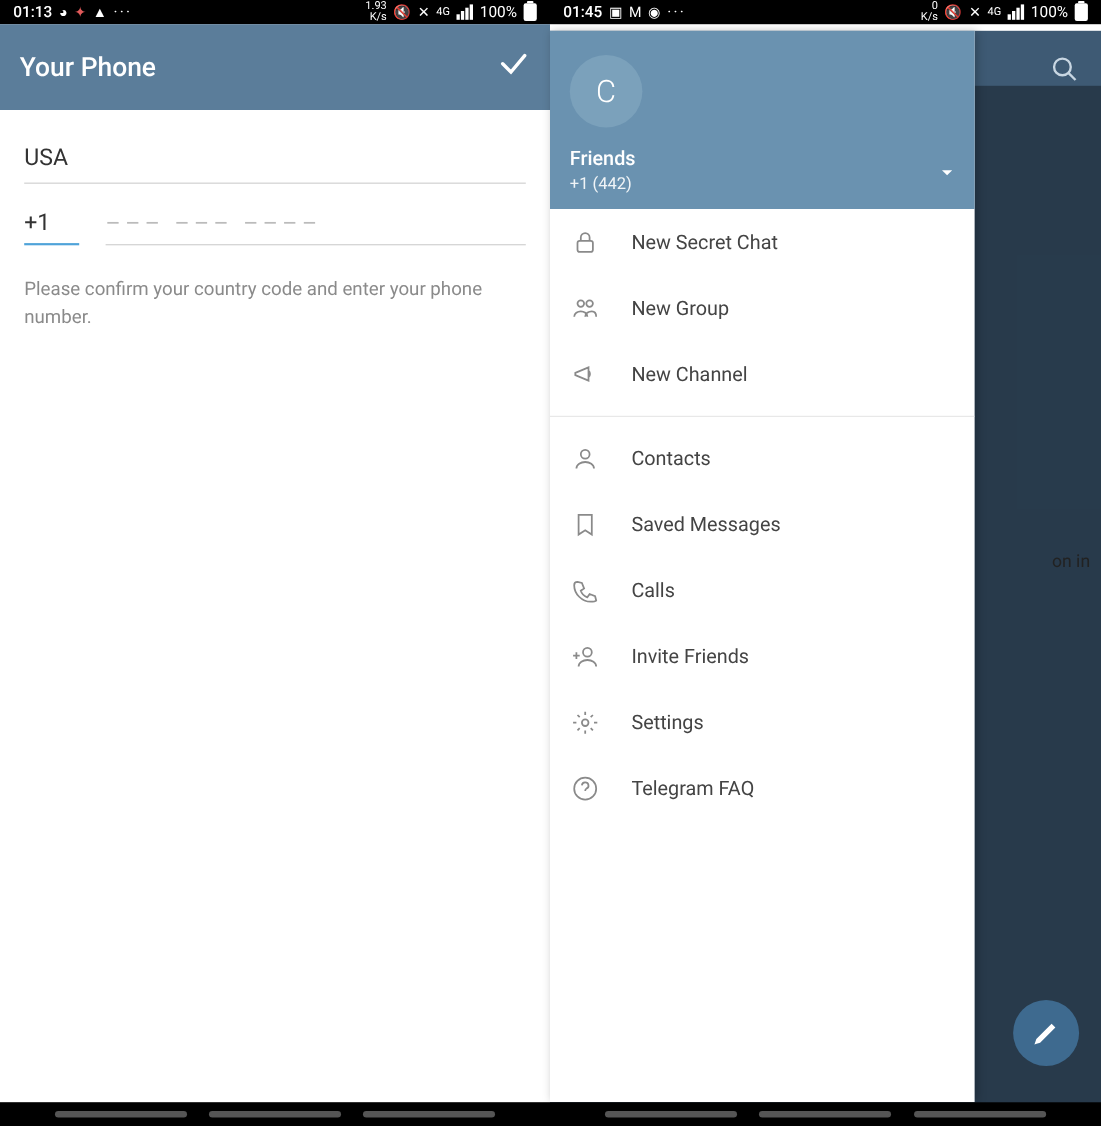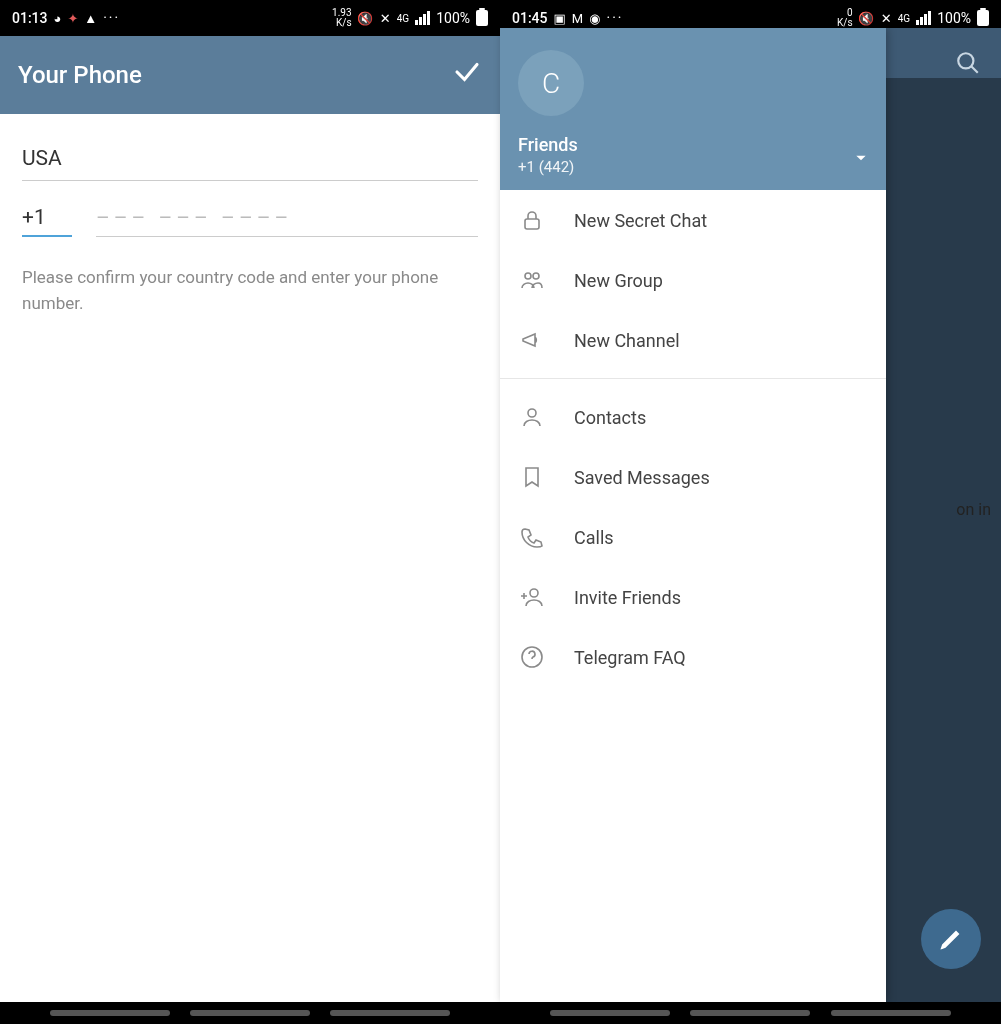--- a/index.html
+++ b/index.html
@@ -2,21 +2,21 @@
 <html><head>
 <meta charset="utf-8">
 <style>
   * { box-sizing: border-box; margin: 0; padding: 0; font-family: Roboto, Arial, sans-serif; }
   body { background: #fff; width: 1001px; height: 1024px; display: flex; overflow: hidden; }
   .pane { position: relative; height: 1024px; }
   .pane-left { width: 500px; }
   .pane-right { width: 501px; background: #fff; }
 
   
-  .status-bar { height: 36px; background: #000; color: #fff; display: flex; align-items: center; justify-content: space-between; padding: 0 12px; font-size: 14px; }
+  .status-bar { height: 22px; background: #000; color: #fff; display: flex; align-items: center; justify-content: space-between; padding: 0 12px; font-size: 14px; }
   .status-left { display: flex; align-items: center; gap: 6px; }
   .status-right { display: flex; align-items: center; gap: 6px; }
   .status-time { font-weight: 500; }
   .status-icon { font-size: 13px; }
   .status-dots { letter-spacing: 2px; }
   .kbs { font-size: 10px; line-height: 1; text-align: right; margin-left: 12px; }
   .batt { display:inline-block; width:12px; height:16px; background:#fff; border-radius:2px; position:relative; }
   .batt::before{ content:""; position:absolute; top:-2px; left:3px; width:6px; height:2px; background:#fff; border-radius:1px;}
   .signal { display:inline-flex; align-items:flex-end; gap:1px; }
   .signal span{ width:3px; background:#fff; display:inline-block;}
@@ -235,20 +235,29 @@
             <svg viewBox="0 0 24 24">
               <circle cx="14" cy="8" r="4"></circle>
               <path d="M6 21c0-4 4-6 8-6s8 2 8 6M4 8v6M1 11h6"></path>
             </svg>
           </span>
         <span>Invite Friends</span>
       </div>
       <div class="menu-item">
         <span class="mi-icon">
             <svg viewBox="0 0 24 24">
+              <circle cx="12" cy="12" r="3"></circle>
+              <path d="M12 2v3M12 19v3M4 12H1M23 12h-3M5 5l2 2M17 17l2 2M5 19l2-2M17 7l2-2"></path>
+            </svg>
+          </span>
+        <span>Settings</span>
+      </div>
+      <div class="menu-item">
+        <span class="mi-icon">
+            <svg viewBox="0 0 24 24">
               <circle cx="12" cy="12" r="10"></circle>
               <path d="M9 9a3 3 0 1 1 4 3c-1 .5-1 1-1 2M12 18v.01"></path>
             </svg>
           </span>
         <span>Telegram FAQ</span>
       </div>
     </div>
   </div>
 
   <div class="navbar">

